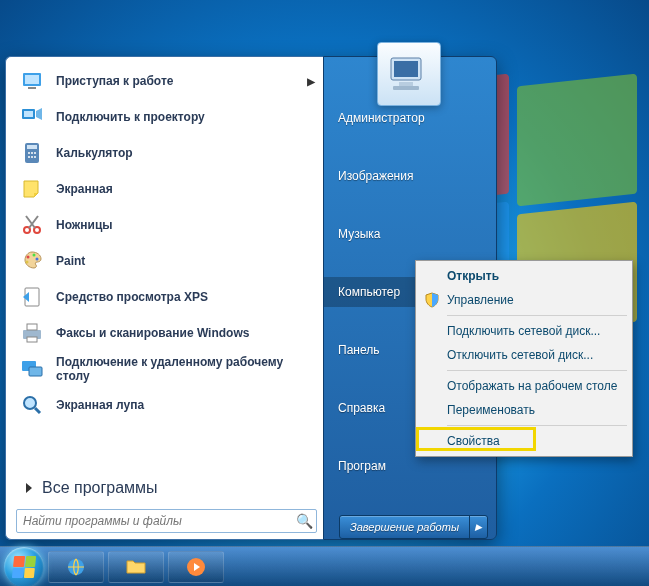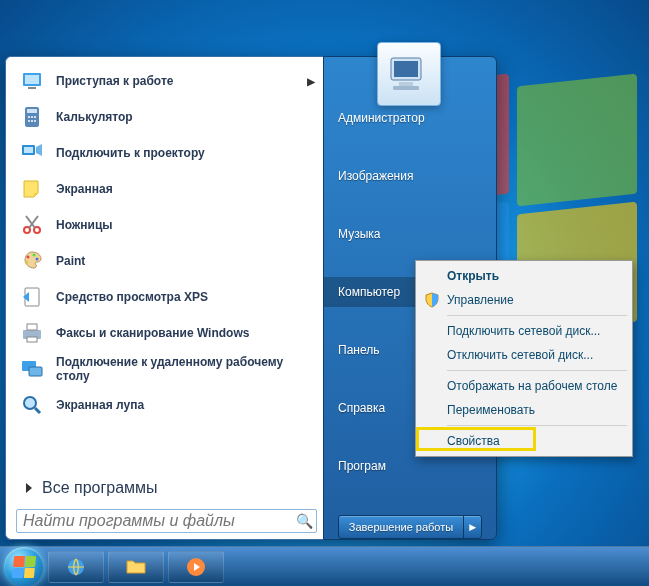--- a/index.html
+++ b/index.html
@@ -54,30 +54,30 @@
 .prog-item .arrow { font-size:10px; color:#333; }
 .all-progs { display:flex; align-items:center; gap:10px; padding:8px 6px; font-size:16px; color:#2a3b57; cursor:pointer; }
 .all-progs .tri { width:0;height:0;border-top:5px solid transparent;border-bottom:5px solid transparent;border-left:6px solid #333; margin-left:8px; }
 
 .search-row { padding:4px 4px 0 4px; }
 .search-box {
   display:flex; align-items:center; border:1px solid #8fb6db; background:#fff;
   height:24px; border-radius:2px;
 }
 .search-box input {
-  flex:1; border:none; outline:none; font-size:16px; padding:0 6px; font-style:italic; color:#8b5cf6; background:transparent;
+  flex:1; border:none; outline:none; font-size:12px; padding:0 6px; font-style:italic; color:#8b5cf6; background:transparent;
 }
 .search-box .mag { width:22px; text-align:center; color:#2d6ab3; font-size:14px; }
 
 .right-link {
   color:#fff; font-size:12px; padding:8px 14px; cursor:pointer; text-shadow:0 1px 1px rgba(0,0,0,.4);
 }
 .right-link.selected { background:rgba(0,0,0,.25); }
 
-.shutdown-row { margin-top:auto; padding:6px 8px; display:flex; justify-content:center; }
+.shutdown-row { margin-top:auto; padding:6px 8px; display:flex; justify-content:flex-end;font-style:italic; }
 .shutdown-btn {
   display:flex; align-items:stretch; border:1px solid #0b3a66; border-radius:3px;
   background:linear-gradient(#3a8fd8,#1d5fa3); box-shadow:inset 0 1px 0 rgba(255,255,255,.25);
   height:24px; cursor:pointer;
 }
 .shutdown-btn .sd-label { color:#fff; font-size:11px; padding:0 10px; display:flex; align-items:center; text-shadow:0 1px 1px rgba(0,0,0,.4); }
 .shutdown-btn .sd-arrow { width:18px; display:flex; align-items:center; justify-content:center; border-left:1px solid #0b3a66; color:#fff; font-size:9px; }
 
 .ctx-menu {
   position:absolute; left:415px; top:260px; width:218px;
@@ -148,47 +148,47 @@
               <rect x="8" y="18" width="8" height="2" fill="#888"></rect>
             </svg>
           </span>
         <span class="lbl">Приступая к работе</span>
         <span class="arrow">▶</span>
       </div>
 
       <div class="prog-item">
         <span class="ico">
             <svg viewBox="0 0 24 24">
+              <rect x="2" y="4" width="13" height="10" rx="1" fill="#2b8fd6"></rect>
+              <rect x="4" y="6" width="9" height="6" fill="#bfe4ff"></rect>
+              <path d="M16 6l6-3v12l-6-3z" fill="#6fb6e8"></path>
+            </svg>
+          </span>
+        <span class="lbl">Подключить к проектору</span>
+      </div>
+
+      <div class="prog-item">
+        <span class="ico">
+            <svg viewBox="0 0 24 24">
               <rect x="5" y="2" width="14" height="20" rx="2" fill="#5a88b8"></rect>
               <rect x="7" y="4" width="10" height="4" fill="#cfe3f5"></rect>
               <circle cx="9" cy="12" r="1" fill="#fff"></circle>
               <circle cx="12" cy="12" r="1" fill="#fff"></circle>
               <circle cx="15" cy="12" r="1" fill="#fff"></circle>
               <circle cx="9" cy="16" r="1" fill="#fff"></circle>
               <circle cx="12" cy="16" r="1" fill="#fff"></circle>
               <circle cx="15" cy="16" r="1" fill="#fff"></circle>
             </svg>
           </span>
         <span class="lbl">Калькулятор</span>
       </div>
 
       <div class="prog-item">
         <span class="ico">
             <svg viewBox="0 0 24 24">
-              <rect x="2" y="4" width="13" height="10" rx="1" fill="#2b8fd6"></rect>
-              <rect x="4" y="6" width="9" height="6" fill="#bfe4ff"></rect>
-              <path d="M16 6l6-3v12l-6-3z" fill="#6fb6e8"></path>
-            </svg>
-          </span>
-        <span class="lbl">Подключить к проектору</span>
-      </div>
-
-      <div class="prog-item">
-        <span class="ico">
-            <svg viewBox="0 0 24 24">
               <path d="M4 4h14v12l-4 4H4z" fill="#ffe36b" stroke="#d8b82e"></path>
               <path d="M14 20v-4h4" fill="#f2cf3e"></path>
             </svg>
           </span>
         <span class="lbl">Экранная</span>
       </div>
 
       <div class="prog-item">
         <span class="ico">
             <svg viewBox="0 0 24 24">

